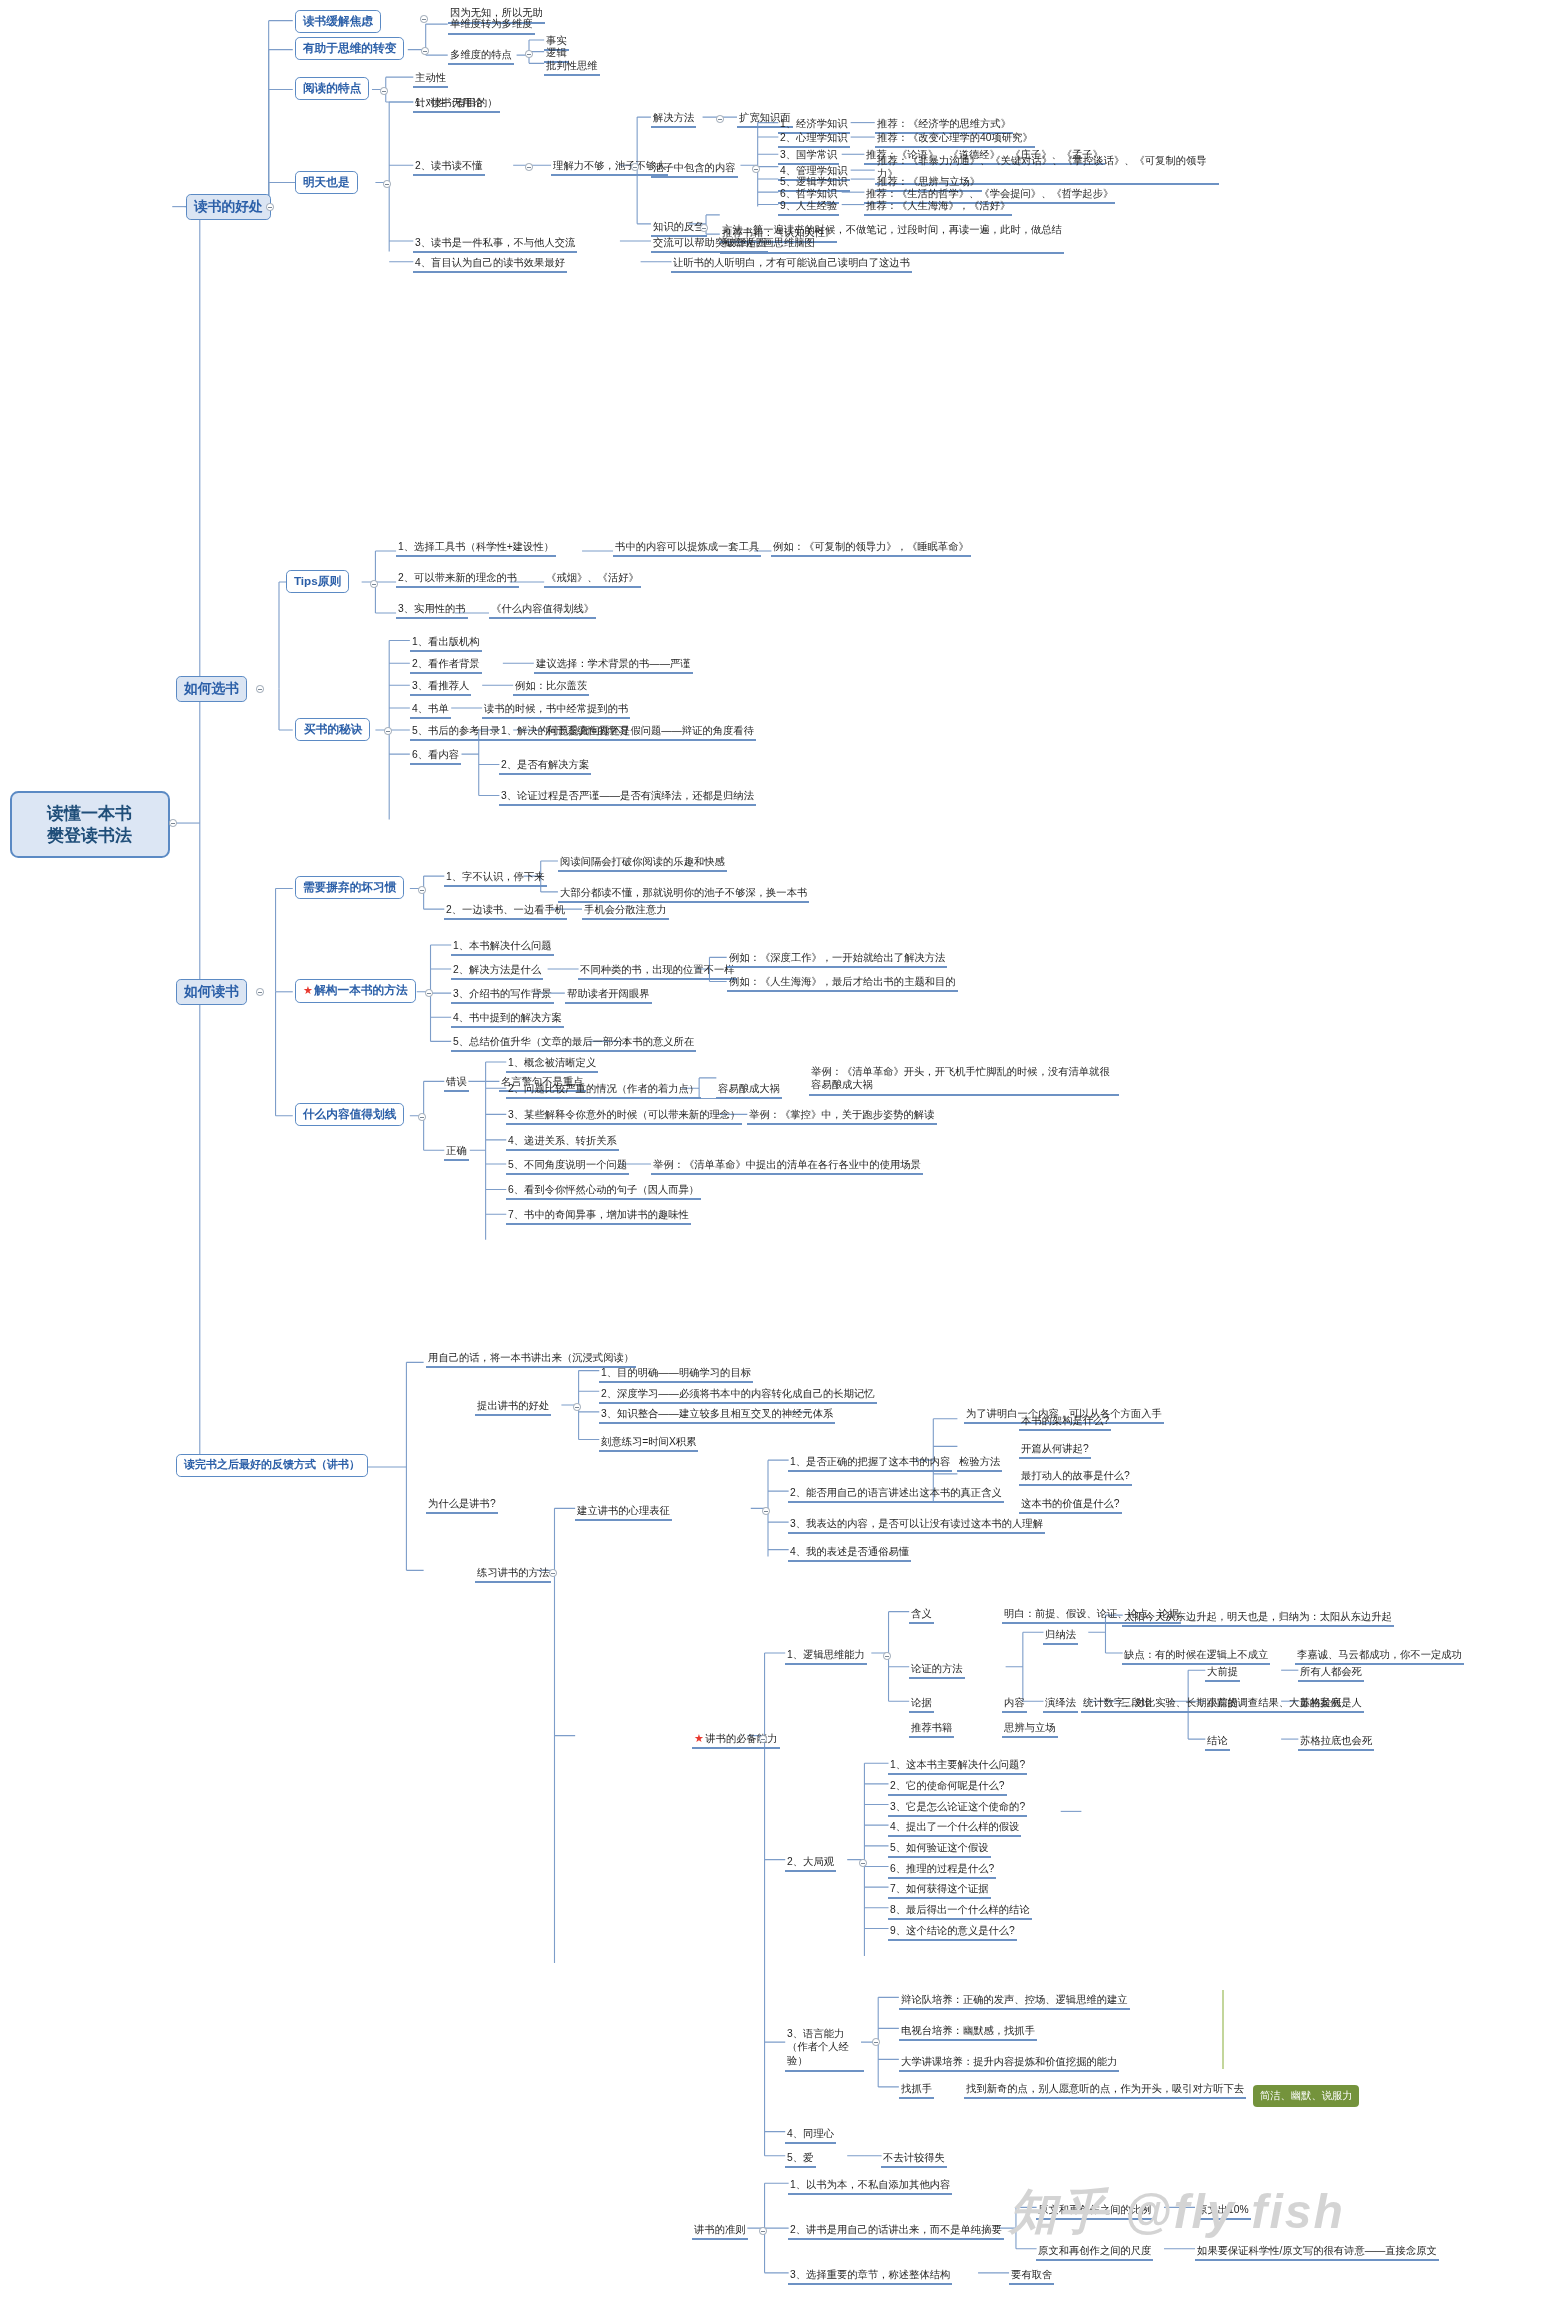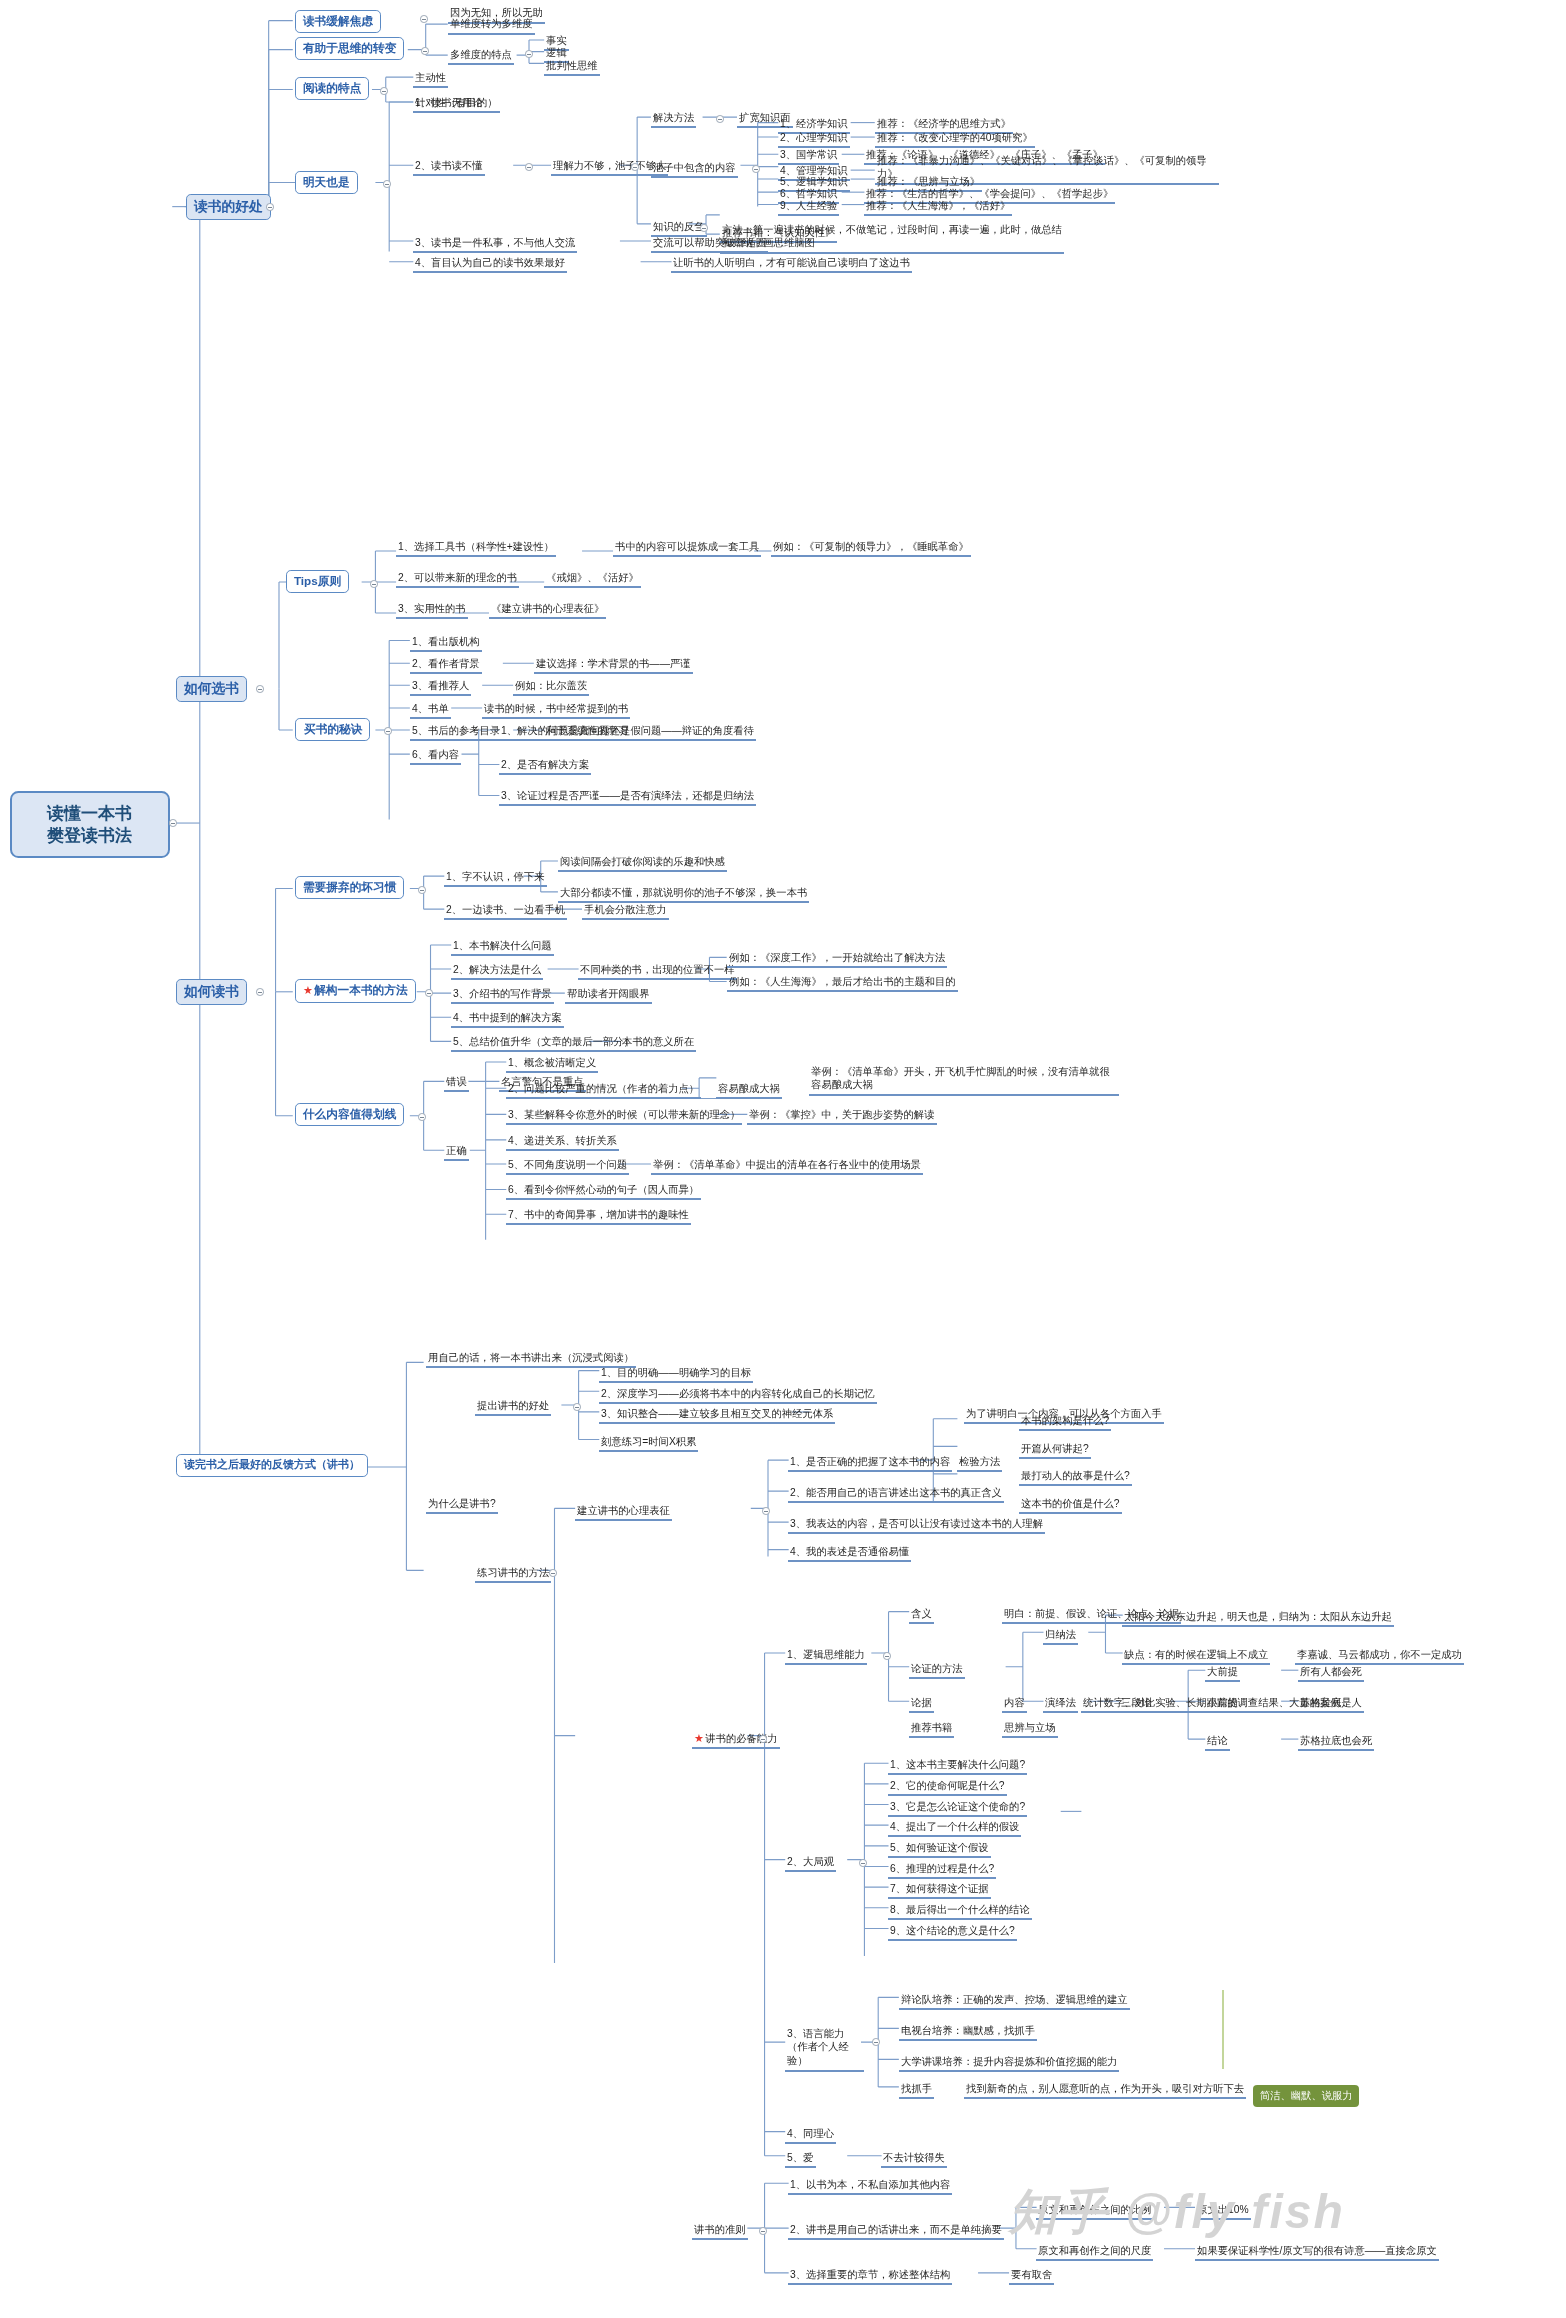--- a/index.html
+++ b/index.html
@@ -274,21 +274,21 @@
 <div class="n" style="left:413px; top:255px;">4、盲目认为自己的读书效果最好</div>
 <div class="n" style="left:671px; top:255px;">让听书的人听明白，才有可能说自己读明白了这边书</div>
 
 <div class="bx lvl2" style="left:286px; top:570px;">Tips原则</div>
 <div class="n" style="left:396px; top:539px;">1、选择工具书（科学性+建设性）</div>
 <div class="n" style="left:613px; top:539px;">书中的内容可以提炼成一套工具</div>
 <div class="n" style="left:771px; top:539px;">例如：《可复制的领导力》，《睡眠革命》</div>
 <div class="n" style="left:396px; top:570px;">2、可以带来新的理念的书</div>
 <div class="n" style="left:544px; top:570px;">《戒烟》、《活好》</div>
 <div class="n" style="left:396px; top:601px;">3、实用性的书</div>
-<div class="n" style="left:489px; top:601px;">《建立讲书的心理表征》</div>
+<div class="n" style="left:489px; top:601px;">《什么内容值得划线》</div>
 
 <div class="bx lvl2" style="left:295px; top:718px;padding-left:8px;">买书的秘诀</div>
 <div class="n" style="left:410px; top:634px;">1、看出版机构</div>
 <div class="n" style="left:410px; top:656px;">2、看作者背景</div>
 <div class="n" style="left:534px; top:656px;">建议选择：学术背景的书——严谨</div>
 <div class="n" style="left:410px; top:678px;">3、看推荐人</div>
 <div class="n" style="left:513px; top:678px;">例如：比尔盖茨</div>
 <div class="n" style="left:410px; top:701px;">4、书单</div>
 <div class="n" style="left:482px; top:701px;">读书的时候，书中经常提到的书</div>
 <div class="n" style="left:410px; top:723px;">5、书后的参考目录</div>

